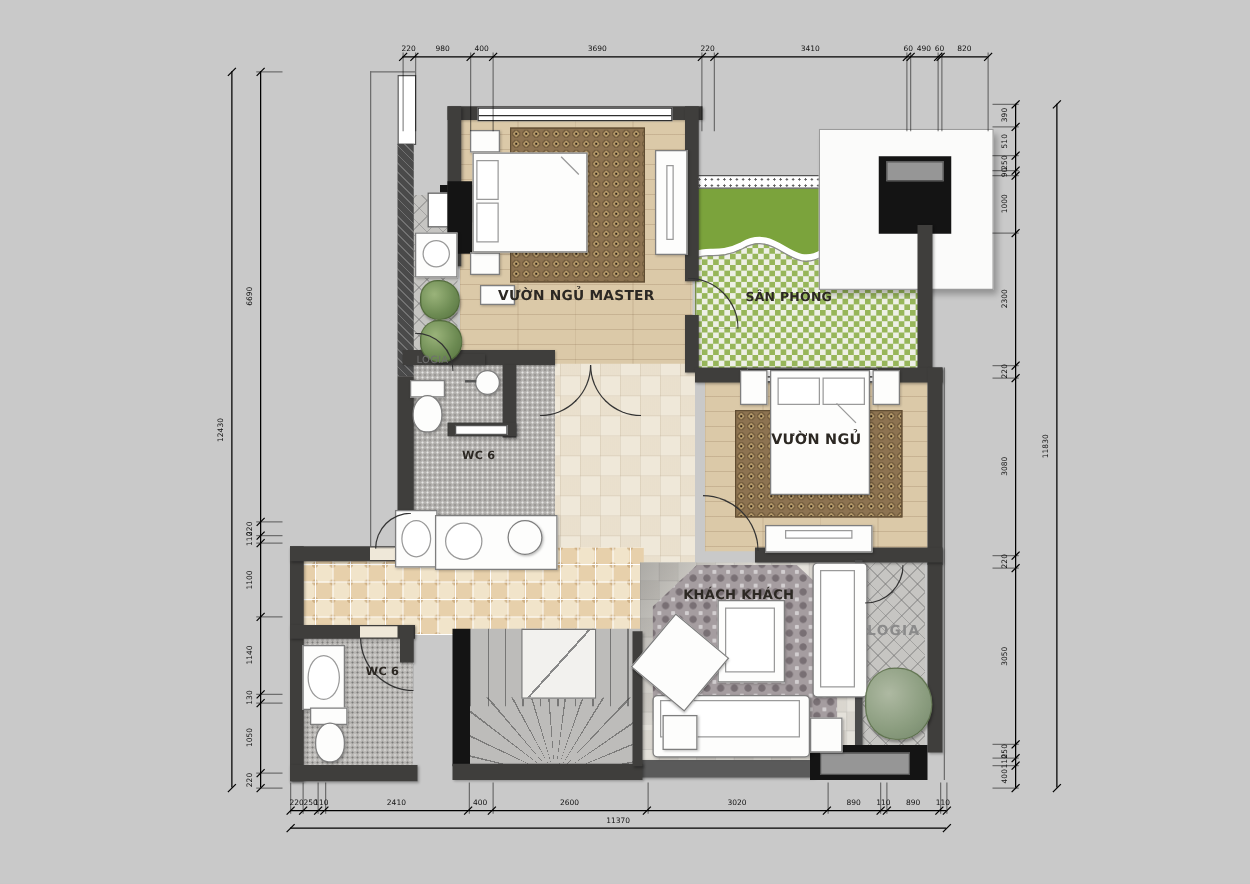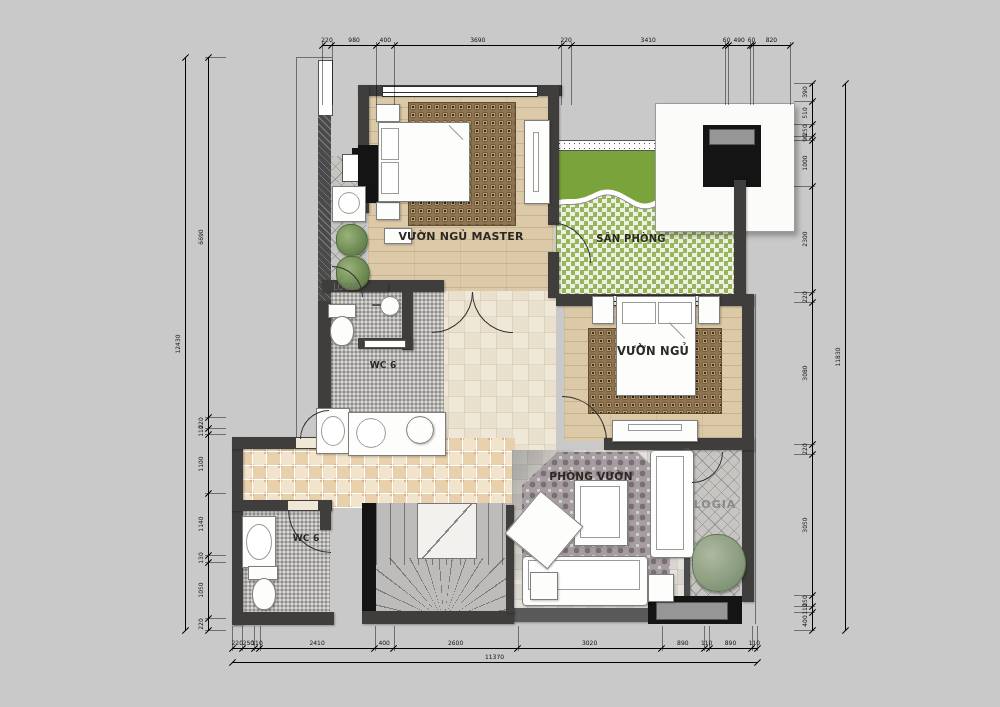--- a/index.html
+++ b/index.html
@@ -218,21 +218,21 @@
   <div class="arc tr" style="left:550px;top:222px;width:40px;height:40px;"></div>
   <div class="arc tr" style="left:562px;top:396px;width:44px;height:44px;"></div>
   <div class="arc bl" style="left:288px;top:510px;width:42px;height:42px;"></div>
   <div class="arc tl" style="left:300px;top:410px;width:28px;height:28px;"></div>
   <div class="arc br" style="left:692px;top:452px;width:30px;height:30px;"></div>
   <div class="arc tr" style="left:332px;top:266px;width:30px;height:30px;"></div>
 
   <div class="room-label" style="left:368px;top:230px;width:186px;">VƯỜN NGỦ MASTER</div>
   <div class="room-label" style="left:556px;top:233px;width:150px;font-size:10px;">SÂN PHÒNG</div>
   <div class="room-label" style="left:564px;top:344px;width:178px;font-size:11.5px;">VƯỜN NGỦ</div>
-  <div class="room-label" style="left:516px;top:470px;width:150px;font-size:10.5px;">PHÒNG VƯỜN</div>
+  <div class="room-label" style="left:516px;top:470px;width:150px;font-size:10.5px;">KHÁCH KHÁCH</div>
   <div class="room-label" style="left:688px;top:498px;width:54px;font-size:11px;color:#8a8a8a;letter-spacing:1px;">LOGIA</div>
   <div class="room-label" style="left:324px;top:283px;width:44px;font-size:8px;color:#707070;font-weight:normal;">LOGIA</div>
   <div class="room-label" style="left:322px;top:360px;width:122px;font-size:9px;">WC 6</div>
   <div class="room-label" style="left:271px;top:533px;width:70px;font-size:9px;">WC 6</div>
 
   <div class="dim-chain">
       <div class="dim-line" style="left: 322px; top: 45px; width: 468px; height: 1px;"></div>
       <div class="dim-tick" style="left: 317.5px; top: 45px;"></div>
       <div class="dim-wit" style="left: 322px; top: 42px; width: 1px; height: 63px;"></div>
       <div class="dim-tick" style="left: 327.448px; top: 45px;"></div>

